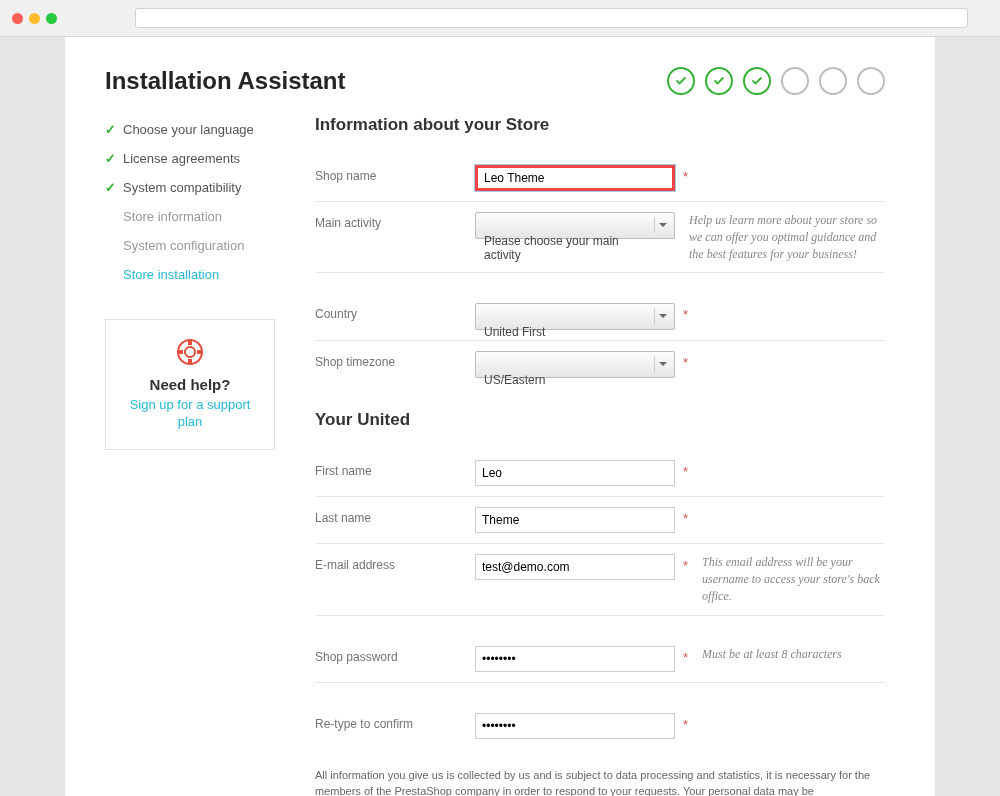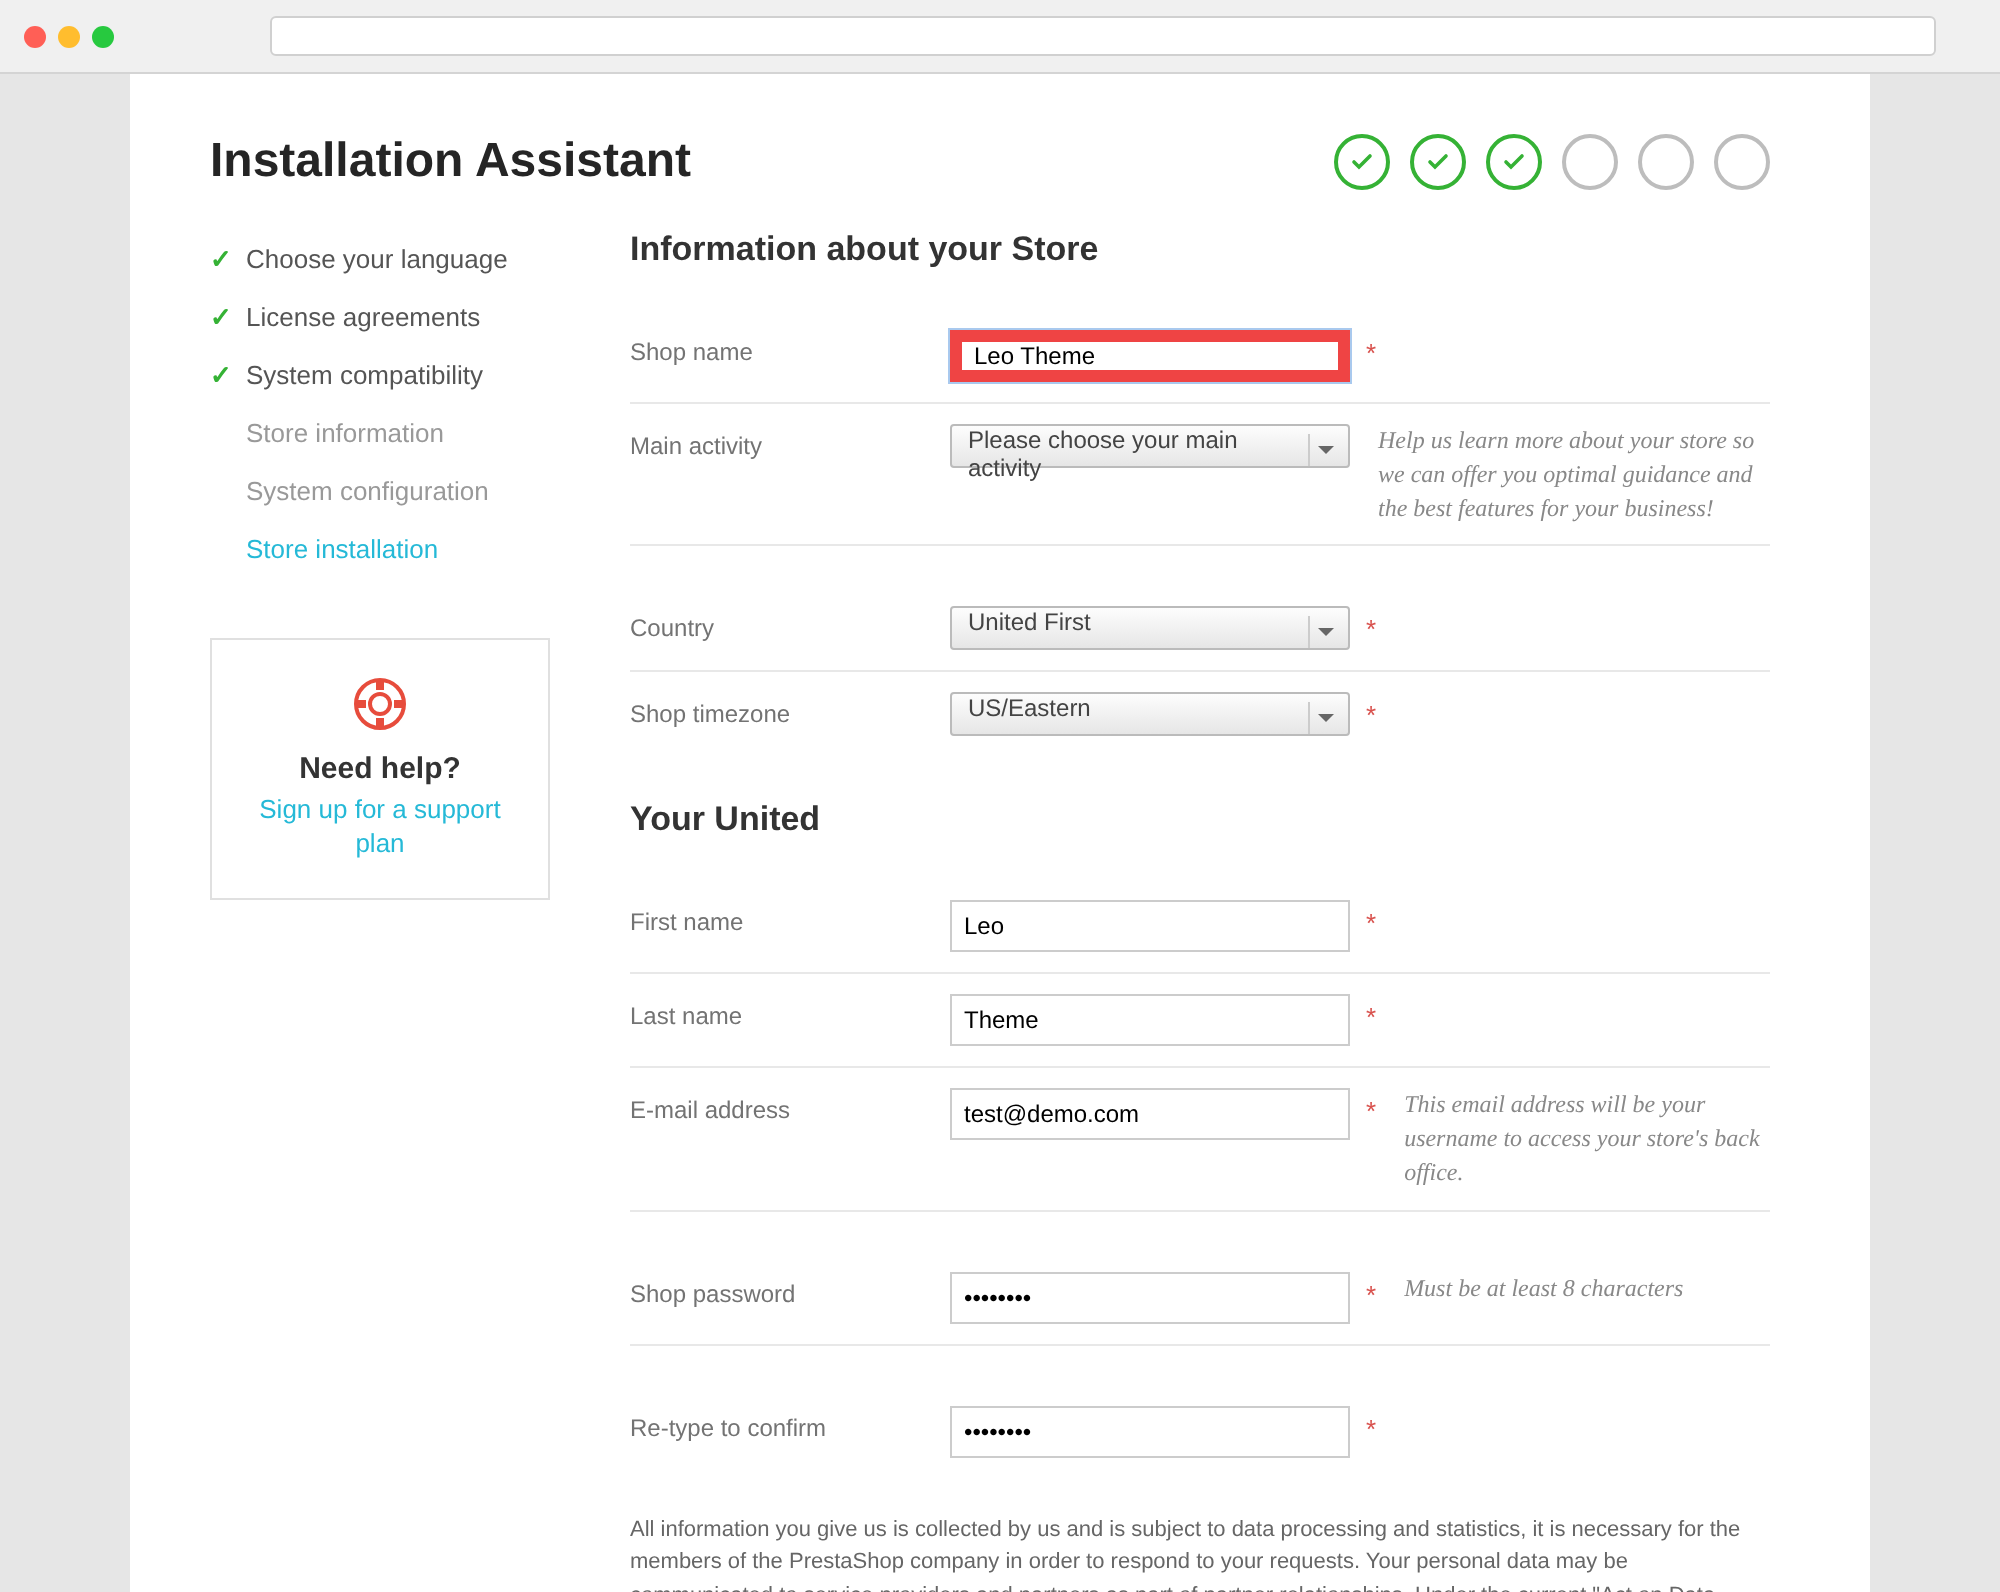--- a/index.html
+++ b/index.html
@@ -120,28 +120,28 @@
   .form-field input[type=text],
   .form-field input[type=password],
   .form-field select {
     width: 100%;
     height: 26px;
     padding: 2px 6px;
     border: 1px solid #ccc;
     font-size: 12px;
     background: #fff;
   }
-  .form-field input.focused { border: 6px solid #ef4444; outline: 1px solid #a9c9ee; }
+  .form-field input.focused { border: 3px solid #ef4444; outline: 1px solid #a9c9ee; }
   .form-field .select-wrap {
     width: 100%;
     height: 22px;
     border: 1px solid #bbb;
     background: linear-gradient(#fdfdfd, #e6e6e6);
     position: relative;
-    padding: 0 22px 4px 8px;
+    padding: 21px 22px 4px 8px;
     font-size: 12px;
     color: #444;
     border-radius: 2px;
   }
   .select-wrap .arrow {
     position: absolute; right: 4px; top: 4px;
     width: 16px; height: 16px;
     border-left: 1px solid #ccc;
     display:flex; align-items:center; justify-content:center;
   }

